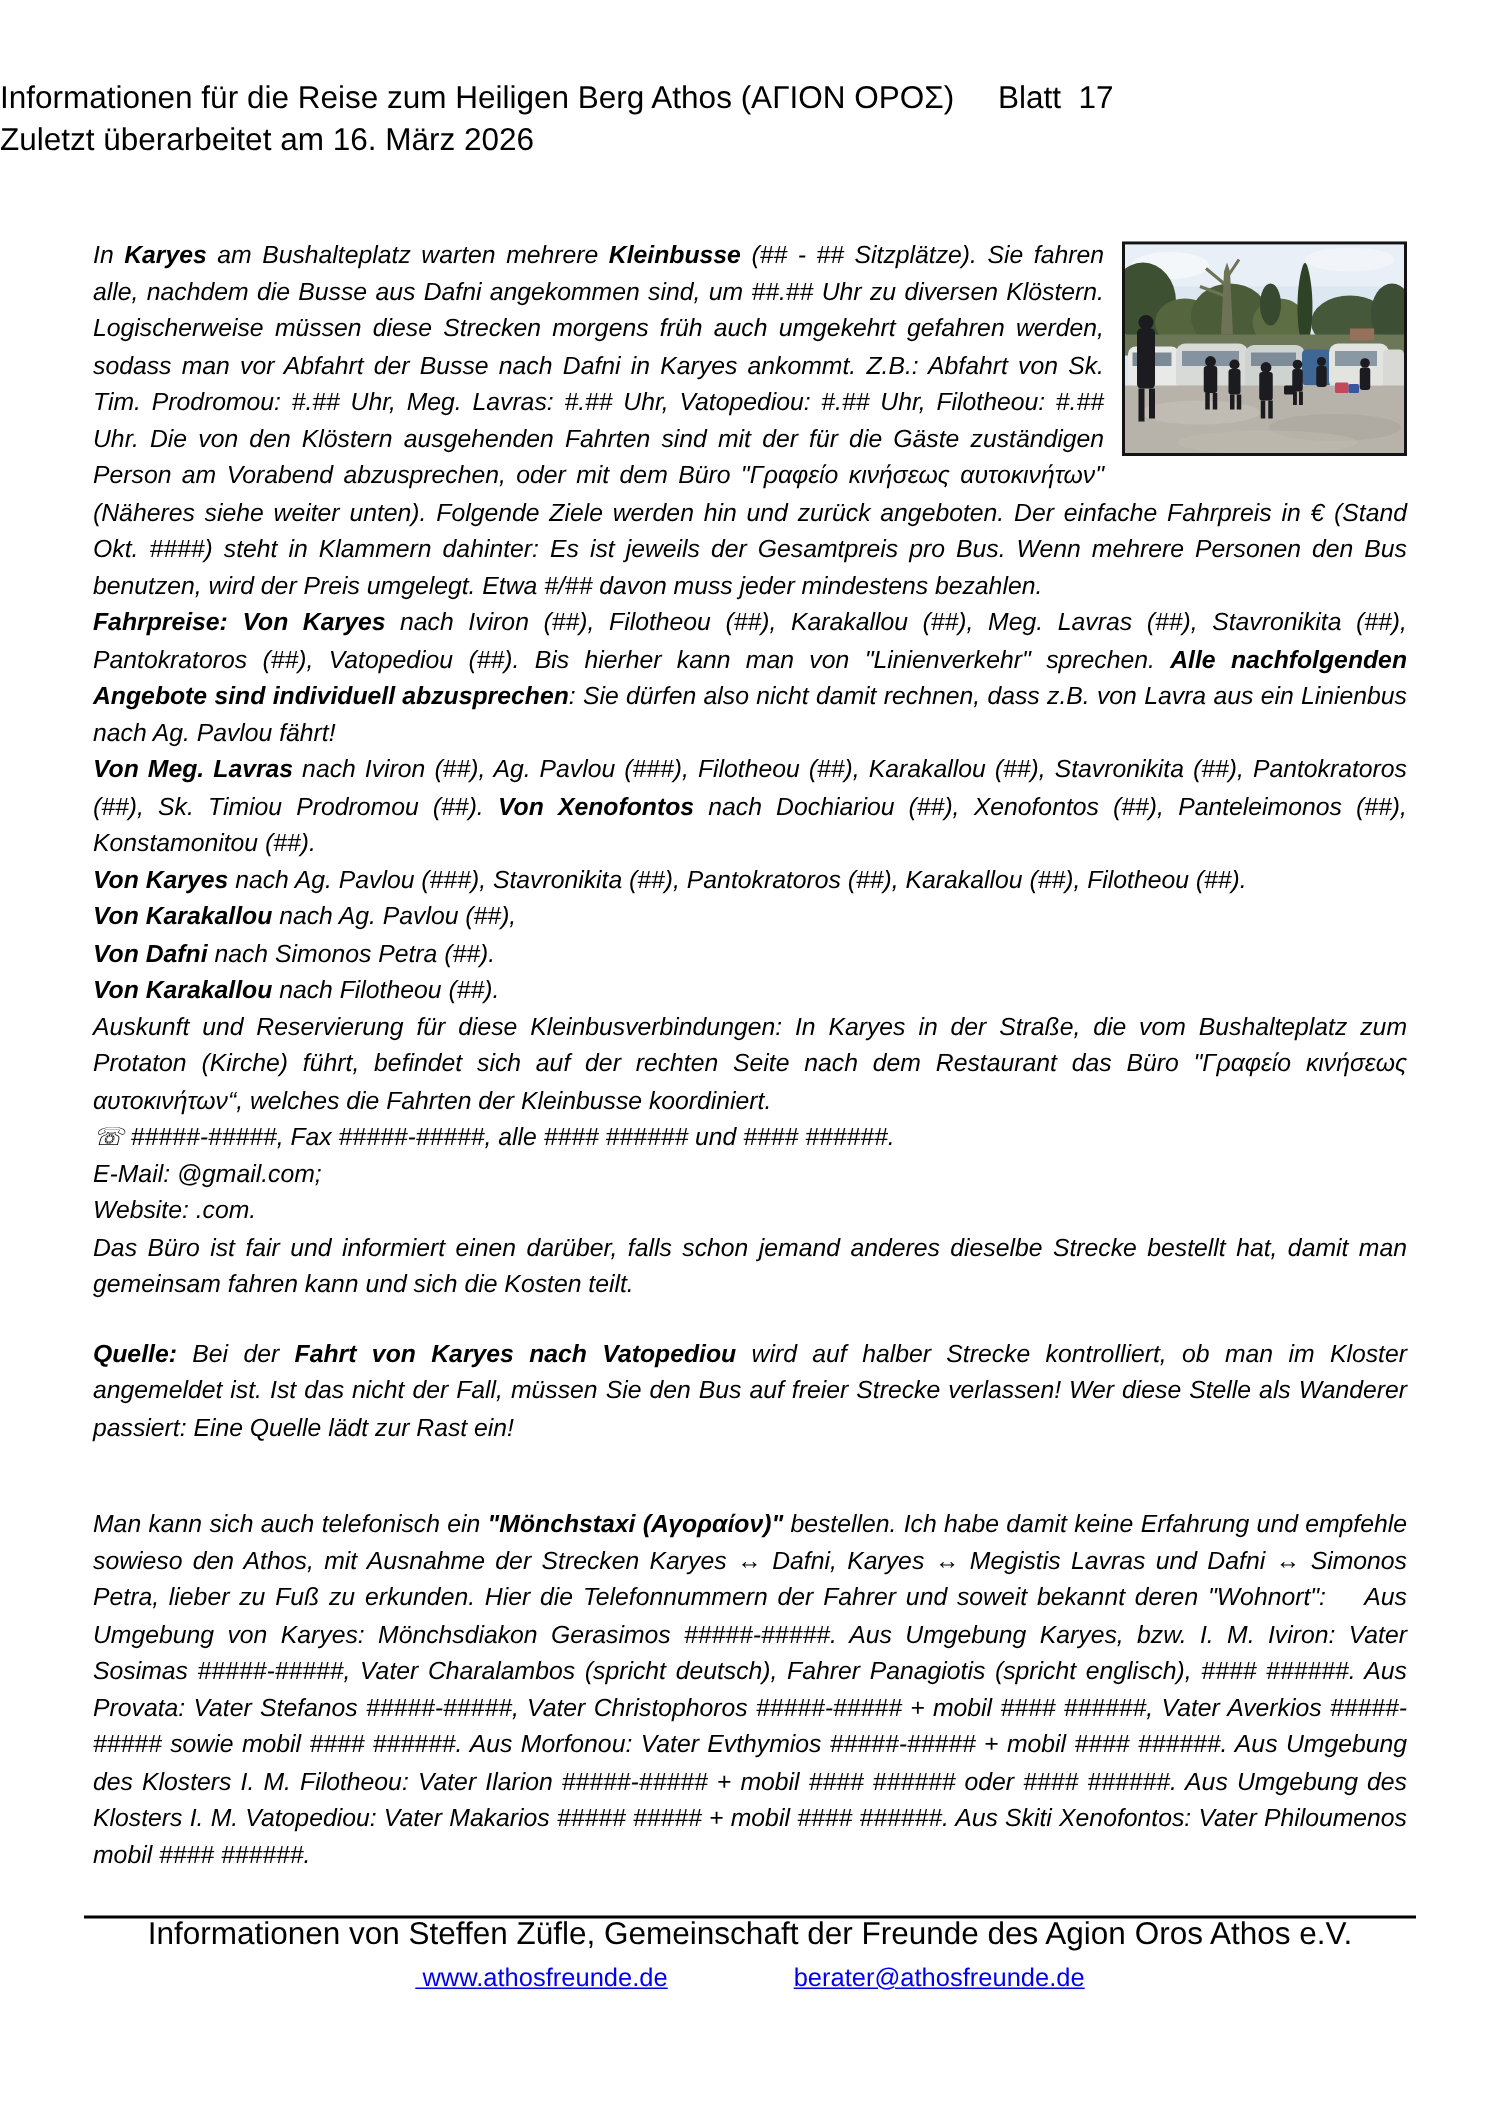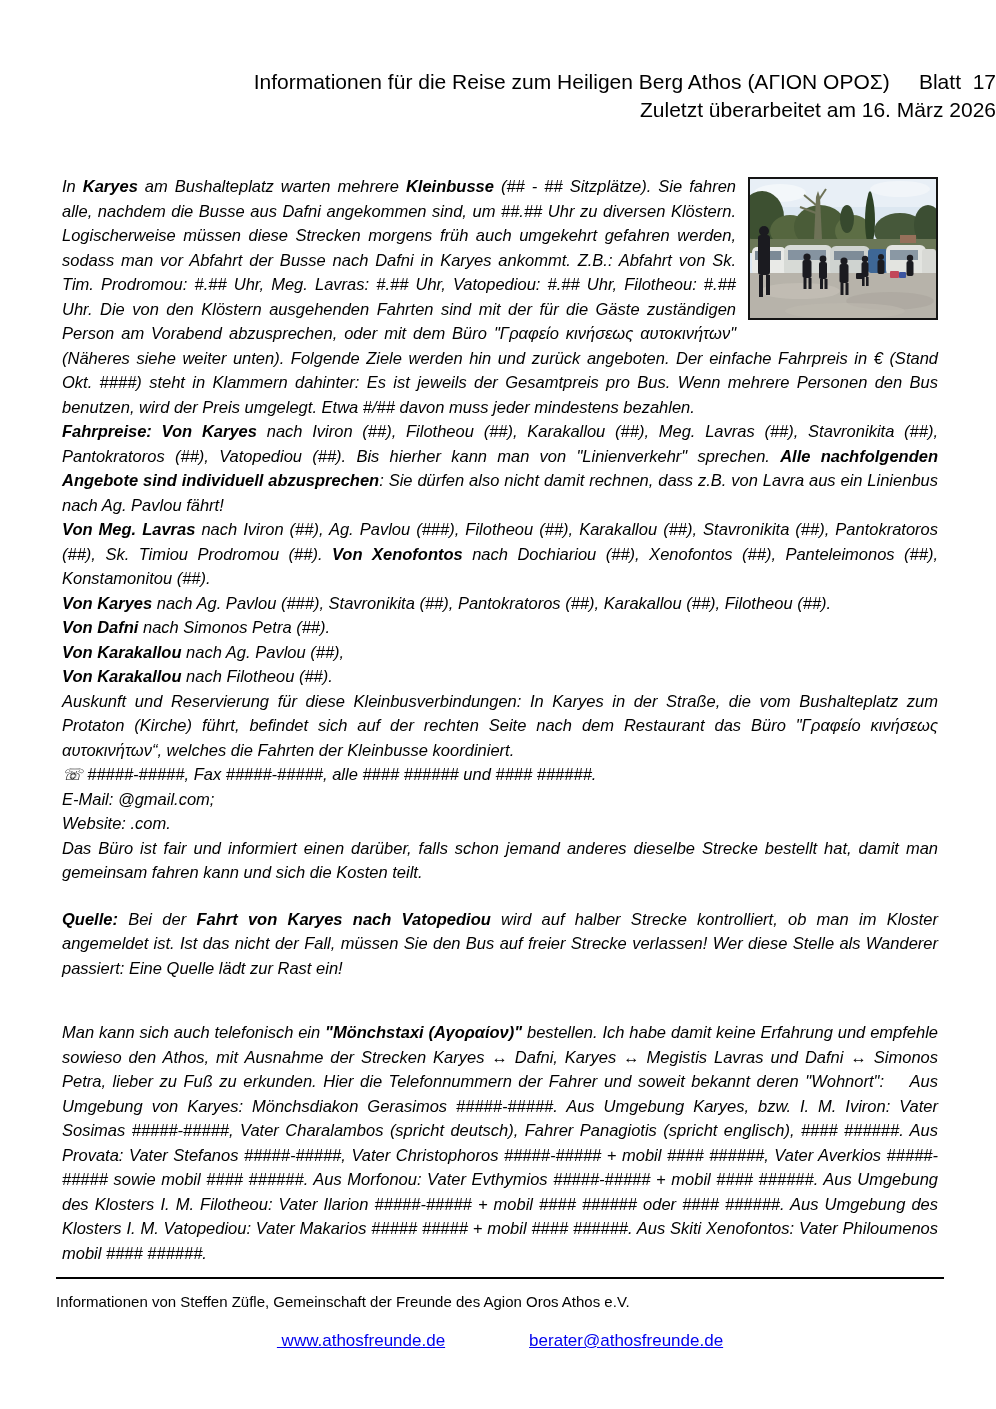--- a/index.html
+++ b/index.html
@@ -1,30 +1,30 @@
 <!DOCTYPE html>
 <html><head>
 <meta charset="utf-8">
 <style>
   html,body{margin:0;padding:0;background:#ffffff;}
   body{width:996px;height:1409px;position:relative;font-family:"Liberation Sans",sans-serif;color:#000;}
   .page{position:absolute;inset:0;}
-  .titleblock{padding-top:68px;text-align:right;}
+  .titleblock{padding-top:52px;text-align:left;}
   .title-line{font-size:21px;line-height:28px;white-space:pre-wrap;}
   .main{margin:50px 58px 0 62px;font-size:16.5px;line-height:24.5px;text-align:justify;}
   .para{text-align:justify;font-style:italic;}
   .photo-frame{float:right;width:186px;height:139px;border:2px solid #141414;margin:3px 0 2px 12px;background:#dde8f2;overflow:hidden;}
   .photo-frame svg{display:block;}
   .gap-a{height:22px;clear:both;}
   .gap-b{height:40px;}
   b{font-weight:bold;}
   .footer{position:absolute;left:56px;right:52px;top:1277px;}
   .footer-rule{border-top:2px solid #000;height:0;}
-  .footer-credit{font-size:15px;line-height:22px;margin-top:12px;}
-  .footer-links{display:flex;justify-content:center;gap:84px;margin-top:18px;font-size:17px;}
+  .footer-credit{text-align:center;font-size:21px;line-height:22px;margin-top:0;}
+  .footer-links{display:flex;justify-content:center;gap:84px;margin-top:8px;font-size:17px;}
   .footer-links a{color:#0000EE;text-decoration:underline;cursor:pointer;}
 </style>
 </head>
 <body>
 
 <div class="page">
 
   <div class="titleblock">
     <div class="title-line">Informationen für die Reise zum Heiligen Berg Athos (ΑΓΙΟΝ ΟΡΟΣ)     Blatt  17</div>
     <div class="title-line">Zuletzt überarbeitet am 16. März 2026</div>
@@ -101,22 +101,22 @@
           </g>
           <rect x="140" y="92" width="9" height="7" rx="1" fill="#c2485a"></rect>
           <rect x="149" y="93" width="7" height="6" rx="1" fill="#3c55a0"></rect>
         </svg>
       </span><span>In <b>Karyes</b> am Bushalteplatz warten mehrere <b>Kleinbusse</b> (## - ## Sitzplätze). Sie fahren alle, nachdem die Busse aus Dafni angekommen sind, um ##.## Uhr zu di­versen Klöstern. Logischerweise müssen diese Strecken morgens früh auch umge­kehrt gefahren werden, sodass man vor Abfahrt der Busse nach Dafni in Karyes ankommt. Z.B.: Abfahrt von Sk. Tim. Prodromou: #.## Uhr, Meg. Lavras: #.## Uhr, Vatopediou: #.## Uhr, Filotheou: #.## Uhr. Die von den Klöstern ausgehenden Fahr­ten sind mit der für die Gäste zuständigen Person am Vorabend abzusprechen, oder mit dem Büro "Γραφείο κινήσεως αυτοκινήτων" (Näheres siehe weiter unten). Folgende Ziele werden hin und zurück angeboten. Der einfache Fahrpreis in € (Stand Okt. ####) steht in Klammern dahinter: Es ist jeweils der Gesamtpreis pro Bus. Wenn mehrere Personen den Bus benutzen, wird der Preis umgelegt. Etwa #/## davon muss jeder mindestens bezahlen.</span>
     </div>
 
     <div class="para"><b>Fahrpreise: Von Karyes</b> nach Iviron (##), Filotheou (##), Karakallou (##), Meg. Lavras (##), Stavronikita (##), Pantokratoros (##), Vatopediou (##). Bis hierher kann man von "Linienverkehr" sprechen. <b>Alle nach­folgenden Angebote sind individuell abzusprechen</b>: Sie dürfen also nicht damit rechnen, dass z.B. von Lavra aus ein Linienbus nach Ag. Pavlou fährt!</div>
     <div class="para"><b>Von Meg. Lavras</b> nach Iviron (##), Ag. Pavlou (###), Filotheou (##), Karakallou (##), Stavronikita (##), Pantokratoros (##), Sk. Timiou Prodromou (##). <b>Von Xenofontos</b> nach Dochiariou (##), Xenofontos (##), Panteleimonos (##), Konstamonitou (##).</div>
     <div class="para"><b>Von Karyes</b> nach Ag. Pavlou (###), Stavronikita (##), Pantokratoros (##), Karakallou (##), Filotheou (##).</div>
+    <div class="para"><b>Von Karakallou</b> nach Ag. Pavlou (##),</div>
     <div class="para"><b>Von Dafni</b> nach Simonos Petra (##).</div>
-    <div class="para"><b>Von Karakallou</b> nach Ag. Pavlou (##),</div>
     <div class="para"><b>Von Karakallou</b> nach Filotheou (##).</div>
     <div class="para">Auskunft und Reservierung für diese Kleinbusverbindungen: In Karyes in der Straße, die vom Bushalteplatz zum Protaton (Kirche) führt, befindet sich auf der rechten Seite nach dem Restaurant das Büro "Γραφείο κινήσεως αυτοκινήτων“, welches die Fahrten der Kleinbusse koordiniert.</div>
     <div class="para">☏ #####-#####, Fax #####-#####, alle #### ###### und #### ######.</div>
     <div class="para">E-Mail: @gmail.com;</div>
     <div class="para">Website: .com.</div>
     <div class="para">Das Büro ist fair und informiert einen darüber, falls schon jemand anderes dieselbe Strecke bestellt hat, damit man gemeinsam fahren kann und sich die Kosten teilt.</div>
 
     <div class="gap-a"></div>
 
     <div class="para"><b>Quelle:</b> Bei der <b>Fahrt von Karyes nach Vatopediou</b> wird auf halber Strecke kontrolliert, ob man im Kloster angemeldet ist. Ist das nicht der Fall, müssen Sie den Bus auf freier Strecke verlassen! Wer diese Stelle als Wanderer passiert: Eine Quelle lädt zur Rast ein!</div>

